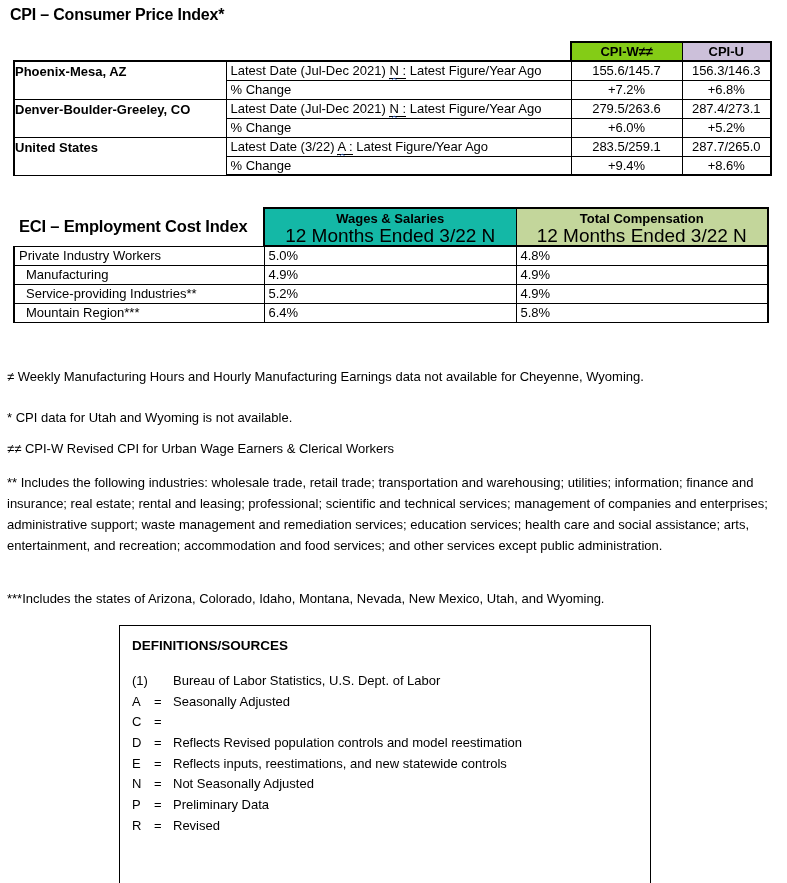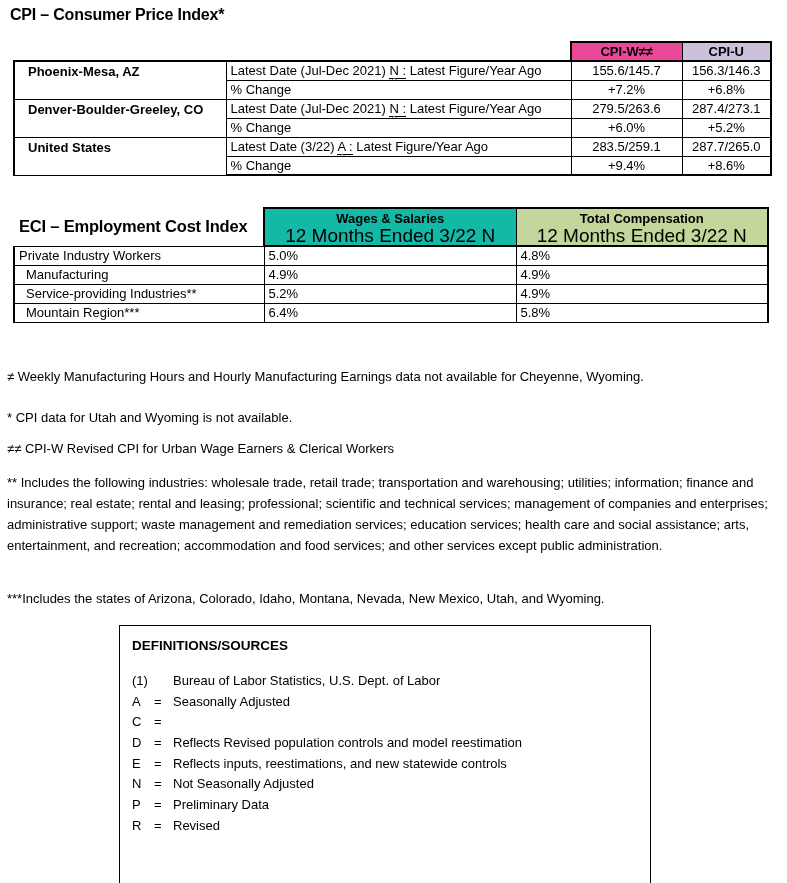--- a/index.html
+++ b/index.html
@@ -21,21 +21,21 @@
   .cpi-table tr.hdr td { height: 19px; }
   .cpi-table tr.row td { height: 19px; }
   .cpi-table td.blank { border: none; background: #fff; }
   .cpi-table td.hcell {
     font-weight: bold; text-align: center;
     border: 1px solid #000; border-top: 2px solid #000;
   }
   .cpi-table td.hcell.first { border-left: 2px solid #000; }
   .cpi-table td.hcell.last  { border-right: 2px solid #000; }
   .cpi-table td.region {
-    font-weight: bold; vertical-align: top; padding: 1px 13px;
+    font-weight: bold; vertical-align: top; padding: 1px 0;
     border: 1px solid #000; border-left: 2px solid #000;
   }
   .cpi-table td.desc { border: 1px solid #000; text-align: left; }
   .cpi-table td.val  { border: 1px solid #000; text-align: center; }
   .cpi-table td.val.last { border-right: 2px solid #000; }
   .cpi-table tr.top td { border-top: 2px solid #000; }
   .cpi-table tr.latest td.desc,
   .cpi-table tr.latest td.val { border-bottom: 1px dashed #000; }
   .cpi-table tr.grpend td { border-bottom: 1px solid #000; }
   .cpi-table tr.tblend td { border-bottom: 2px solid #000; }
@@ -92,21 +92,21 @@
   <colgroup>
       <col style="width:212px">
       <col style="width:345px">
       <col style="width:111px">
       <col style="width:89px">
     </colgroup>
   <tbody>
       <tr class="hdr">
     <td class="blank"></td>
     <td class="blank"></td>
-    <td class="hcell first" style="background-color: #ec4899;">CPI-W≠≠</td>
+    <td class="hcell first" style="background-color: #84cc16;">CPI-W≠≠</td>
     <td class="hcell last" style="background-color: rgb(204, 192, 218);">CPI-U</td>
   </tr>
 
   <tr class="row top latest">
     <td class="region" rowspan="2">Phoenix-Mesa, AZ</td>
     <td class="desc"><span>Latest Date (Jul-Dec 2021) </span><span class="ucode"><span class="spell">N</span><span> :</span></span><span> Latest Figure/Year Ago</span></td>
     <td class="val">155.6/145.7</td>
     <td class="val last">156.3/146.3</td>
   </tr>
   <tr class="row grpend">

